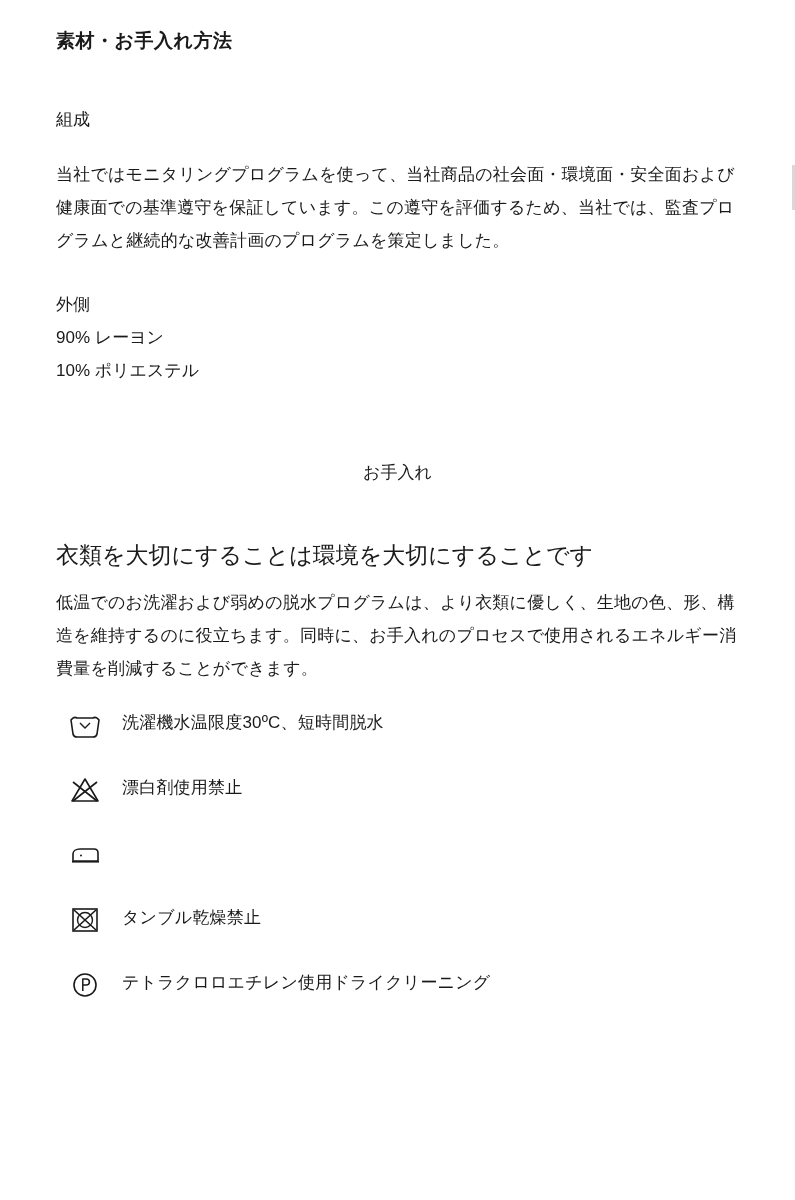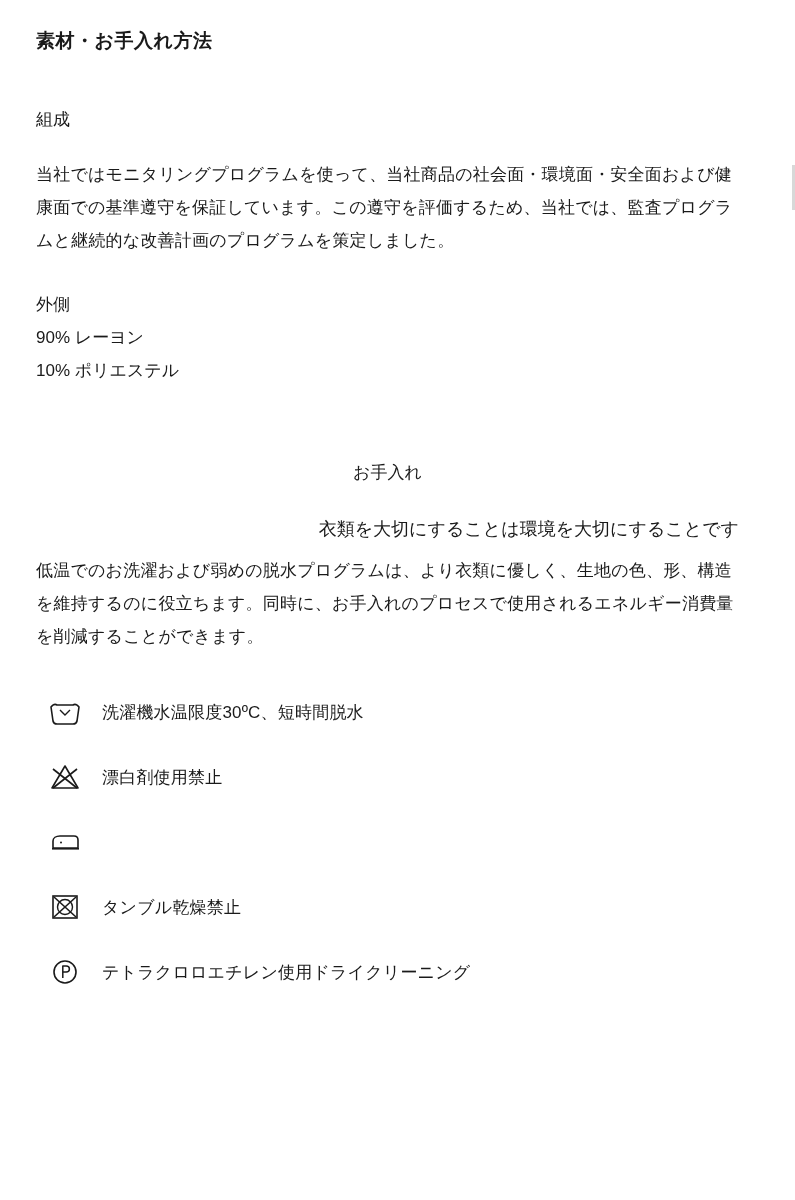--- a/index.html
+++ b/index.html
@@ -9,21 +9,21 @@
   }
   body {
     width: 795px;
     height: 1200px;
     font-family: "Liberation Sans", "DejaVu Sans", sans-serif;
     color: #1a1a1a;
     position: relative;
     overflow: hidden;
   }
   .page {
-    padding: 18px 56px 0 36px;
+    padding: 18px 56px 0 56px;
     box-sizing: border-box;
     width: 795px;
   }
   .section-title {
     font-size: 19px;
     font-weight: bold;
     letter-spacing: 0.5px;
     margin: 10px 0 0 0;
     line-height: 1.4;
   }
@@ -46,24 +46,23 @@
   }
   .plain-block div {
     white-space: pre;
   }
   .care-head {
     font-size: 17px;
     margin: 74px 0 0 0;
     text-align: center;
   }
   .care-lead {
-    font-size: 18px;
-    margin: 28px 0 0 0;
+    font-size: 23px;
+    margin: 50px 0 0 0;
     line-height: 1.9;
-    text-align: right;
   }
   .care-body {
     font-size: 17px;
     line-height: 1.95;
     margin: 8px 0 0 0;
     letter-spacing: 0.2px;
   }
   .guide-link {
     font-size: 17px;
     margin: 44px 0 0 0;
@@ -73,21 +72,21 @@
     color: #1a1a1a;
     cursor: pointer;
   }
   .symbol-list {
     margin: 26px 0 0 0;
     padding: 0;
     list-style: none;
   }
   .symbol-row {
     display: flex;
-    align-items: center;
+    align-items: flex-start;
     height: 65px;
   }
   .symbol-icon {
     width: 58px;
     min-width: 58px;
     display: flex;
     align-items: center;
     justify-content: center;
   }
   .symbol-label {

